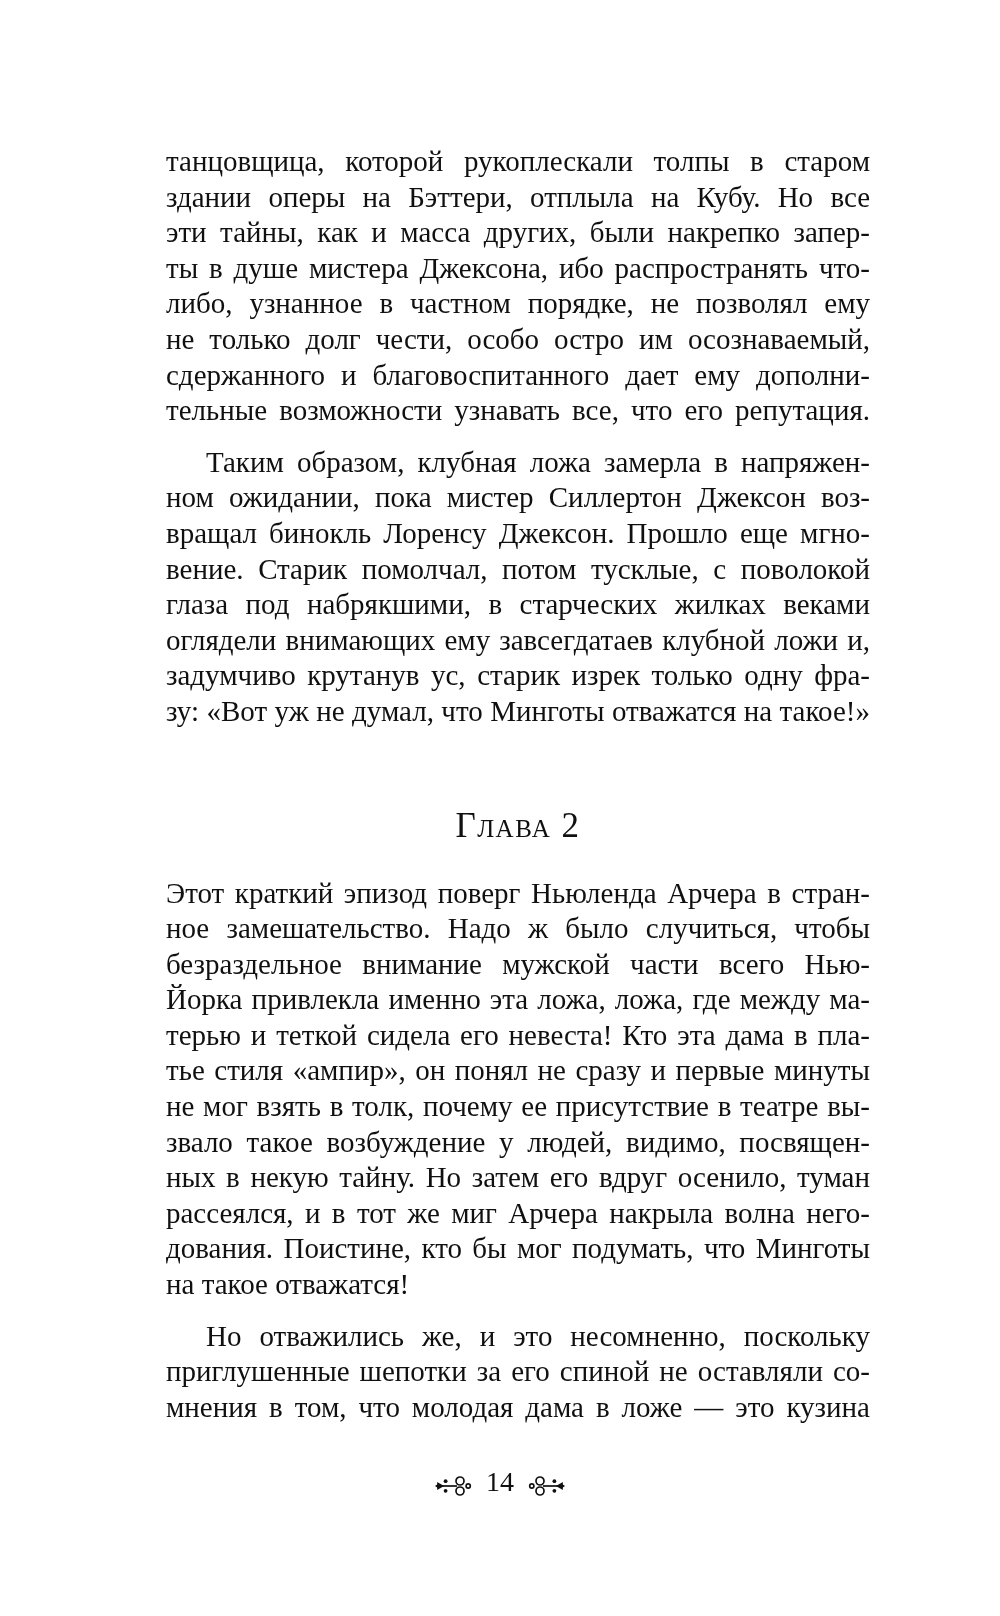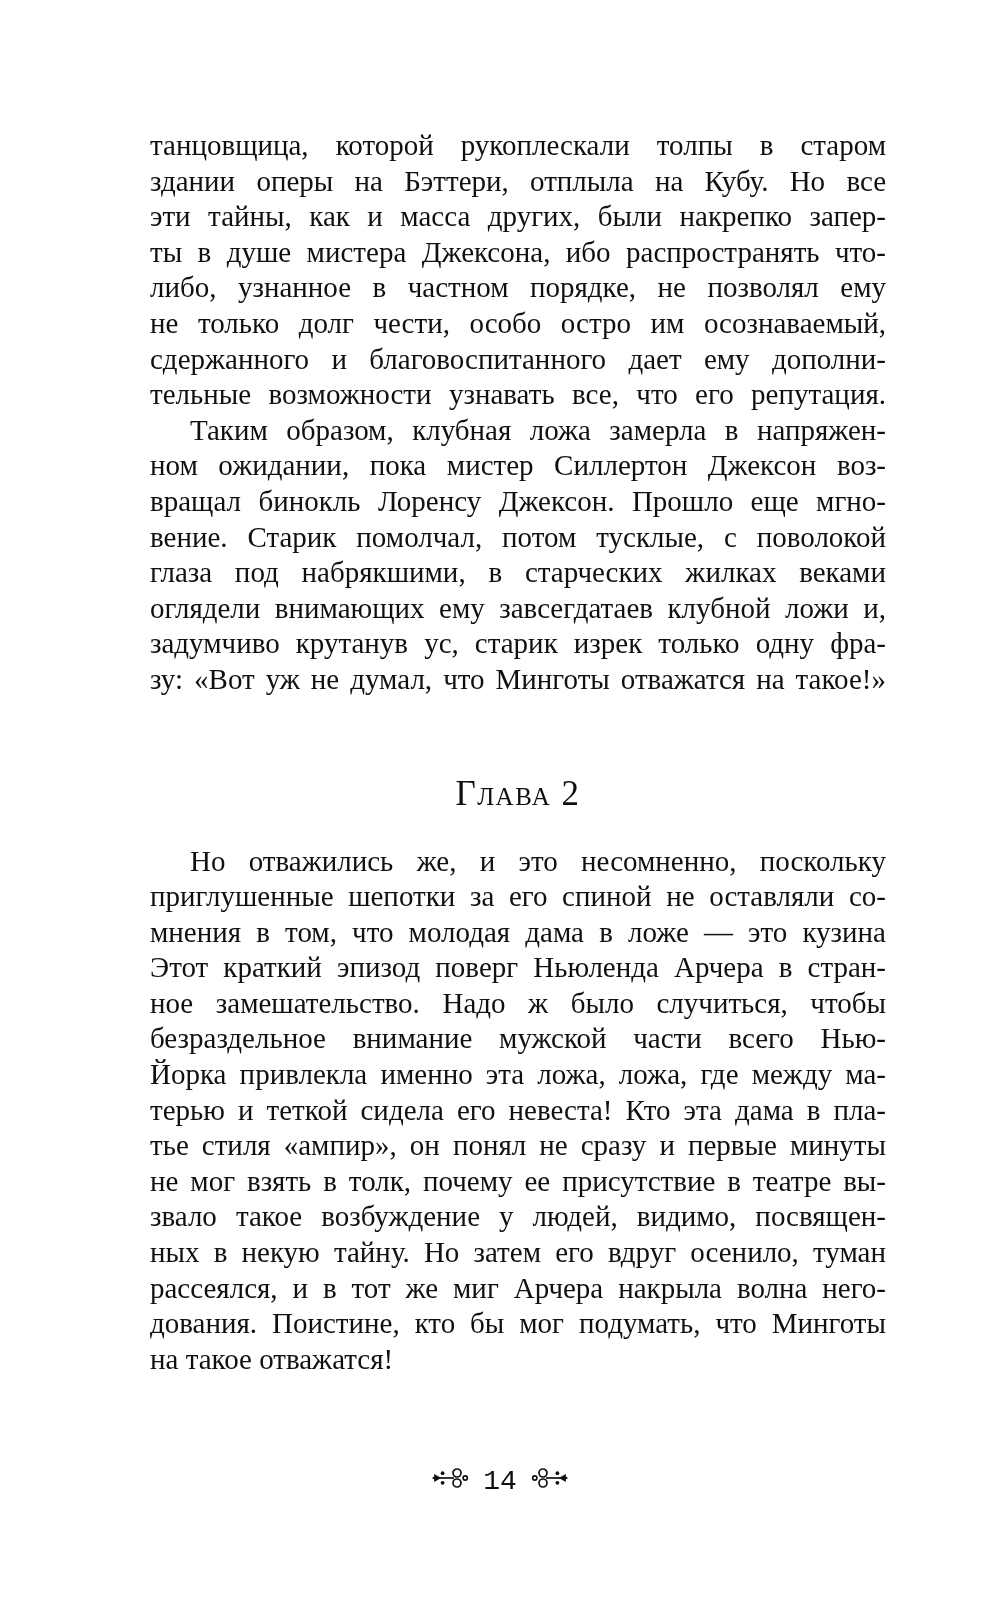--- a/index.html
+++ b/index.html
@@ -17,21 +17,21 @@
     color: #101010;
   }
   .text-column {
     position: absolute;
     left: 150px;
     top: 128px;
     width: 736px;
     font-size: 29px;
     line-height: 35.6px;
   }
-  .paragraph { margin: 0; }
+  .paragraph { margin: 16px; }
   .line {
     text-align: justify;
     text-align-last: justify;
     white-space: normal;
   }
   .line.indent { text-indent: 40px; }
   .line.rag-right { text-align-last: left; }
   .chapter-heading {
     margin: 76px 0 30px 0;
     font-size: 35px;
@@ -40,23 +40,22 @@
     font-variant: small-caps;
     letter-spacing: 1.5px;
   }
   .footer {
     position: absolute;
     left: 0;
     top: 1466px;
     width: 1000px;
     display: flex;
     justify-content: center;
-    align-items: flex-start;
+    align-items: flex-end;
     gap: 14px;
-    font-family: Liberation Mono, monospace;
   }
   .page-number {
     font-size: 28px;
     line-height: 32px;
     color: #101010;
   }
   .fleuron { display: block; }
   .fleuron.flip { transform: scaleX(-1); }
 </style>
 </head>
@@ -80,37 +79,37 @@
         <div class="line">ном ожидании, пока мистер Силлертон Джексон воз-</div>
         <div class="line">вращал бинокль Лоренсу Джексон. Прошло еще мгно-</div>
         <div class="line">вение. Старик помолчал, потом тусклые, с поволокой</div>
         <div class="line">глаза под набрякшими, в старческих жилках веками</div>
         <div class="line">оглядели внимающих ему завсегдатаев клубной ложи и,</div>
         <div class="line">задумчиво крутанув ус, старик изрек только одну фра-</div>
         <div class="line">зу: «Вот уж не думал, что Минготы отважатся на такое!»</div>
       </div>
       <div class="chapter-heading">Глава 2</div>
       <div class="paragraph">
-        <div class="line indent">Но отважились же, и это несомненно, поскольку</div>
-        <div class="line">приглушенные шепотки за его спиной не оставляли со-</div>
-        <div class="line">мнения в том, что молодая дама в ложе — это кузина</div>
-      </div>
-      <div class="paragraph">
         <div class="line">Этот краткий эпизод поверг Ньюленда Арчера в стран-</div>
         <div class="line">ное замешательство. Надо ж было случиться, чтобы</div>
         <div class="line">безраздельное внимание мужской части всего Нью-</div>
         <div class="line">Йорка привлекла именно эта ложа, ложа, где между ма-</div>
         <div class="line">терью и теткой сидела его невеста! Кто эта дама в пла-</div>
         <div class="line">тье стиля «ампир», он понял не сразу и первые минуты</div>
         <div class="line">не мог взять в толк, почему ее присутствие в театре вы-</div>
         <div class="line">звало такое возбуждение у людей, видимо, посвящен-</div>
         <div class="line">ных в некую тайну. Но затем его вдруг осенило, туман</div>
         <div class="line">рассеялся, и в тот же миг Арчера накрыла волна него-</div>
         <div class="line">дования. Поистине, кто бы мог подумать, что Минготы</div>
         <div class="line rag-right">на такое отважатся!</div>
+      </div>
+      <div class="paragraph">
+        <div class="line indent">Но отважились же, и это несомненно, поскольку</div>
+        <div class="line">приглушенные шепотки за его спиной не оставляли со-</div>
+        <div class="line">мнения в том, что молодая дама в ложе — это кузина</div>
       </div>
     </div>
 
   <div class="footer">
     <svg class="fleuron" width="38" height="24" viewBox="0 0 38 24" aria-hidden="true">
       <g fill="none" stroke="#101010" stroke-width="1.7">
         <path d="M3 12 H23"></path>
         <circle cx="26" cy="7" r="4"></circle>
         <circle cx="26" cy="17" r="4"></circle>
         <circle cx="34.2" cy="12" r="2.1"></circle>

